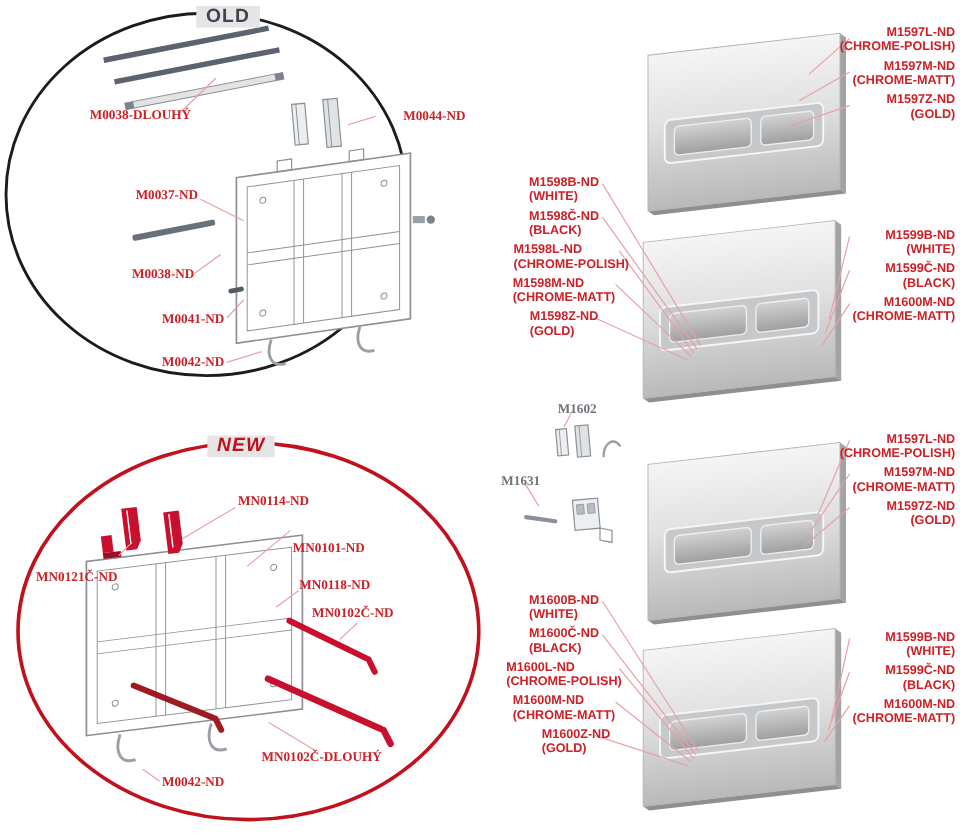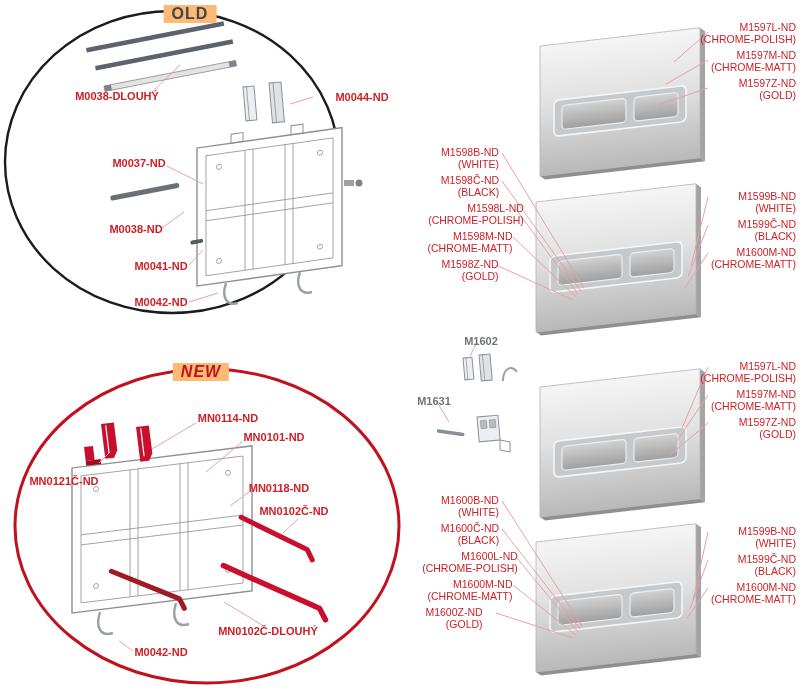--- a/index.html
+++ b/index.html
@@ -6,30 +6,30 @@
   html,body { background:#ffffff; }
   .canvas {
     position:relative; width:800px; height:696px; background:#ffffff;
     overflow:hidden; font-family:"Liberation Sans", sans-serif;
   }
   svg.art { position:absolute; left:0; top:0; }
   .lbl {
     position:absolute; color:#cc2127; font-size:11px; line-height:11.5px;
     font-weight:700; white-space:nowrap;
   }
-  .c { transform:translateX(-50%); text-align:right; }
+  .c { transform:translateX(-50%); text-align:right;font-family:Liberation Serif, serif; }
   .lbl2 {
     position:absolute; color:#cc2127; font-size:10.5px; line-height:11.5px;
-    font-weight:400; white-space:nowrap;
+    font-weight:700; white-space:nowrap;
   }
   .r { right:4px; text-align:right; }
-  .lc { transform:translateX(-50%); text-align:right; }
+  .lc { transform:translateX(-50%); text-align:left; }
   .grey { color:#6f747b; }
   .sec-title {
-    position:absolute; background:#fdba74; padding:0 8px; font-size:16px;
+    position:absolute; background:#e5e5e5; padding:0 8px; font-size:16px;
     font-weight:700; letter-spacing:1px; transform:translateX(-50%);
   }
   .old-title { left:190px; top:5px; color:#3f4450; }
   .new-title { left:201px; top:363px; color:#c0111d;font-style:italic; }
 </style>
 </head>
 <body>
 
 <div class="canvas">
 
@@ -239,21 +239,21 @@
   <div class="sec-title new-title">NEW</div>
 
   <div class="lbl c" style="left:117px;top:91px">M0038-DLOUHÝ</div>
   <div class="lbl c" style="left:362px;top:92px">M0044-ND</div>
   <div class="lbl c" style="left:139px;top:158px">M0037-ND</div>
   <div class="lbl c" style="left:136px;top:224px">M0038-ND</div>
   <div class="lbl c" style="left:161px;top:261px">M0041-ND</div>
   <div class="lbl c" style="left:161px;top:297px">M0042-ND</div>
 
   <div class="lbl c" style="left:228px;top:413px">MN0114-ND</div>
-  <div class="lbl c" style="left:274px;top:432px">MN0101-ND</div>
+  <div class="lbl c" style="left:274px;top:452px">MN0101-ND</div>
   <div class="lbl c" style="left:64px;top:476px">MN0121Č-ND</div>
   <div class="lbl c" style="left:279px;top:483px">MN0118-ND</div>
   <div class="lbl c" style="left:294px;top:506px">MN0102Č-ND</div>
   <div class="lbl c" style="left:268px;top:626px">MN0102Č-DLOUHÝ</div>
   <div class="lbl c" style="left:161px;top:647px">M0042-ND</div>
 
   <div class="lbl c grey" style="left:481px;top:336px">M1602</div>
   <div class="lbl c grey" style="left:434px;top:396px">M1631</div>
 
   <div class="lbl2 r" style="top:22px">
@@ -325,21 +325,21 @@
     <div>(BLACK)</div>
   </div>
   <div class="lbl2 lc" style="left:470px;top:551px">
     <div>M1600L-ND</div>
     <div>(CHROME-POLISH)</div>
   </div>
   <div class="lbl2 lc" style="left:470px;top:579px">
     <div>M1600M-ND</div>
     <div>(CHROME-MATT)</div>
   </div>
-  <div class="lbl2 lc" style="left:454px;top:607px">
+  <div class="lbl2 lc" style="left:480px;top:607px">
     <div>M1600Z-ND</div>
     <div>(GOLD)</div>
   </div>
 
   <div class="lbl2 r" style="top:526px">
     <div>M1599B-ND</div>
     <div>(WHITE)</div>
   </div>
   <div class="lbl2 r" style="top:554px">
     <div>M1599Č-ND</div>

